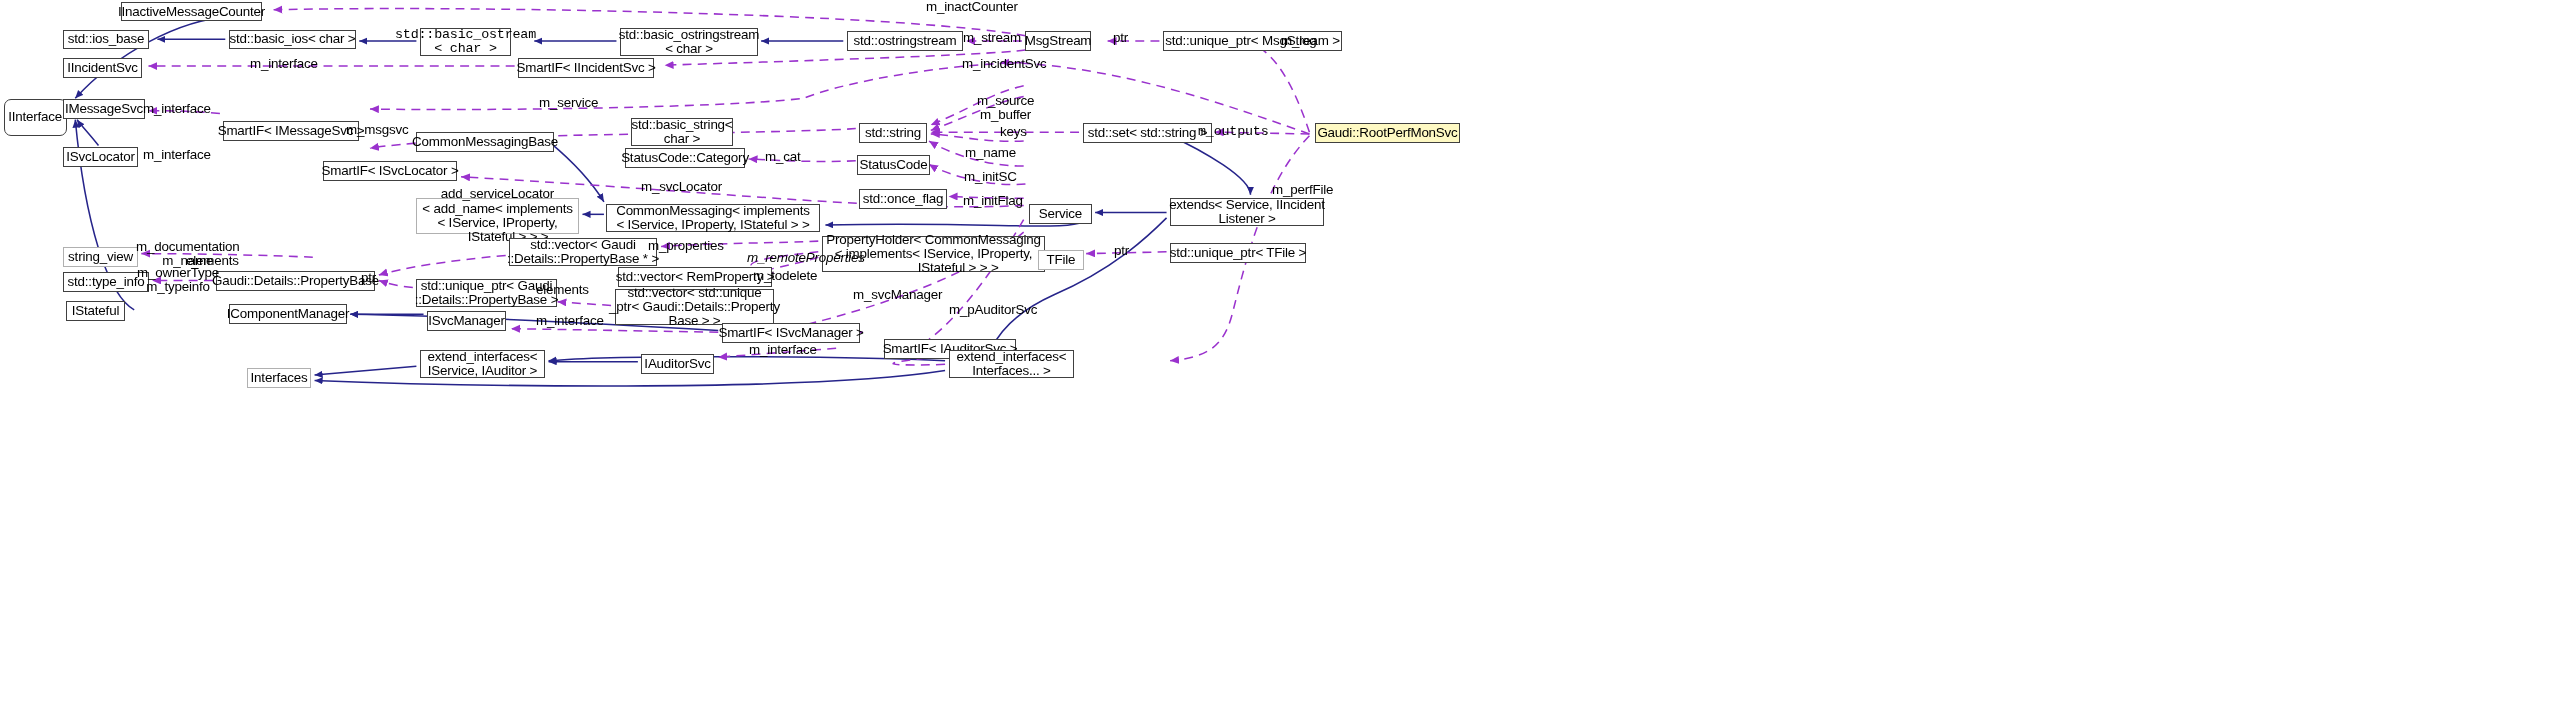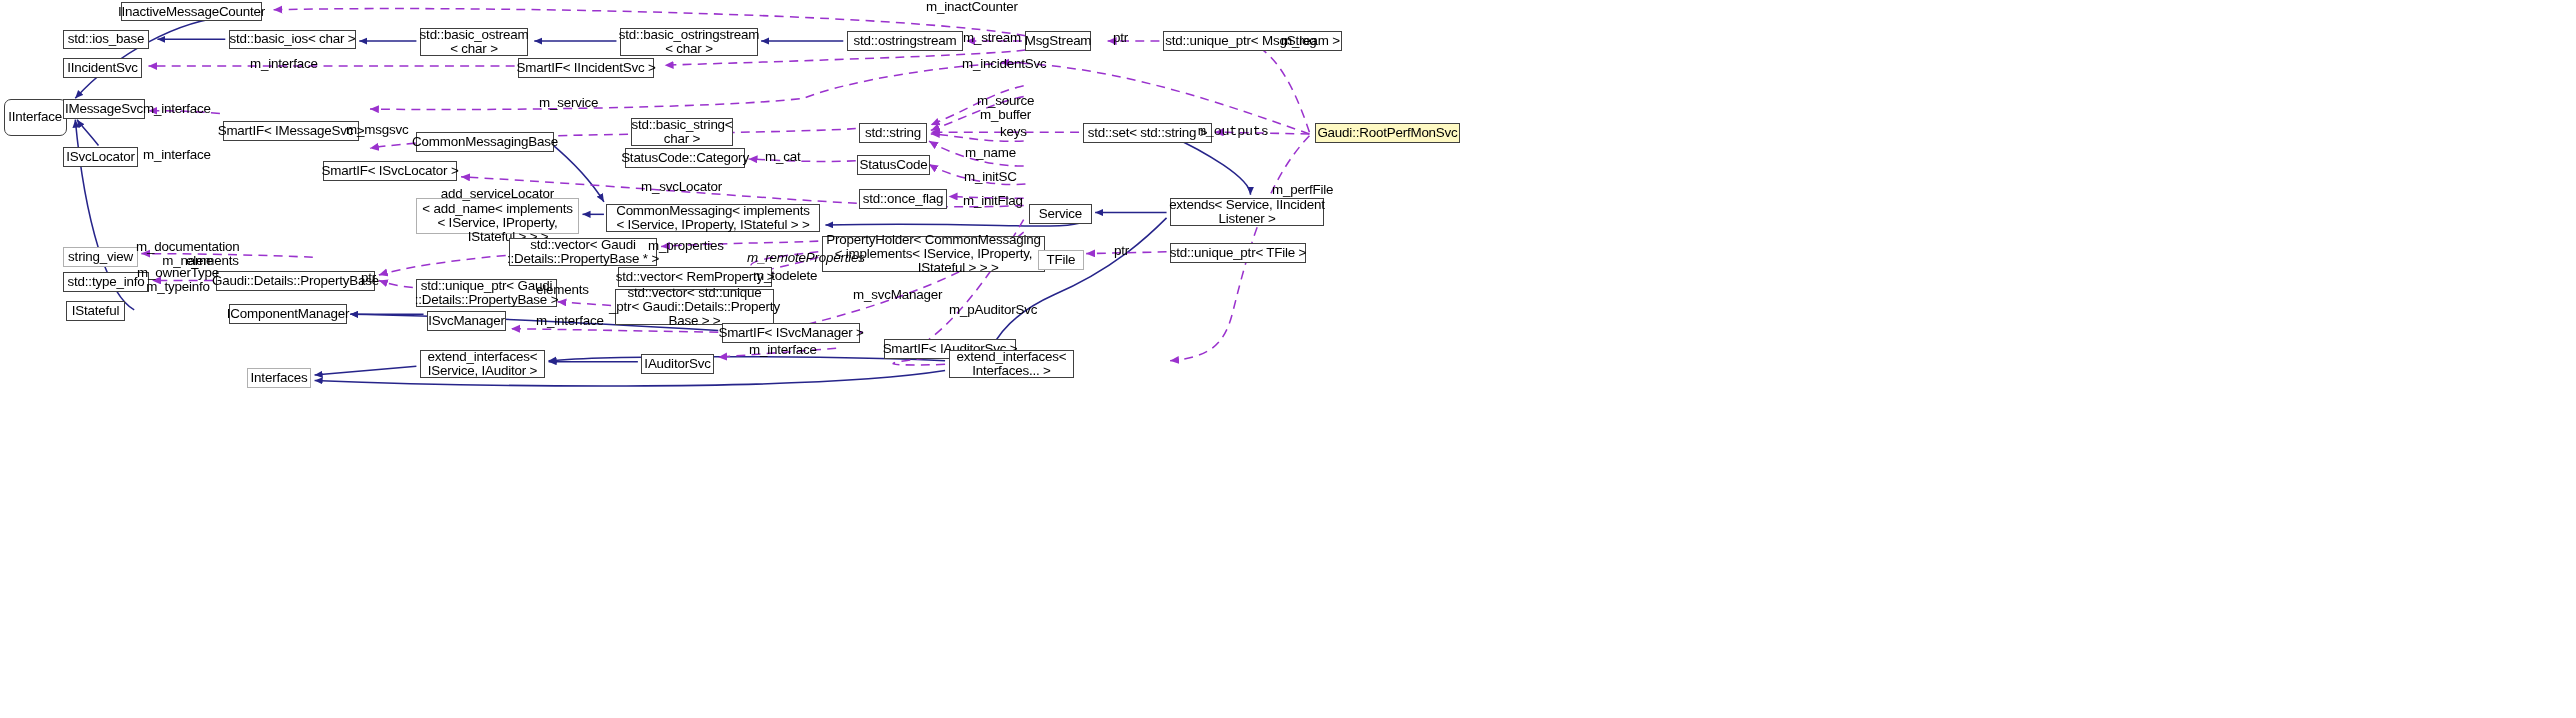--- a/index.html
+++ b/index.html
@@ -132,21 +132,21 @@
       <path d="M804,372 L572,368"></path>
       <path d="M936,390 L804,400"></path>
       <path d="M1146,246 C1120,290 1080,350 1040,380 C1010,398 1000,400 1094,398"></path>
     </g>
   </svg>
 
   <div id="nodes-layer">
       <div class="node" style="left: 121px; top: 1.8px; width: 141px; height: 19.7px;">IInactiveMessageCounter</div>
       <div class="node" style="left: 63px; top: 29.5px; width: 86px; height: 19.7px;">std::ios_base</div>
       <div class="node" style="left: 229px; top: 29.5px; width: 127px; height: 19.7px;">std::basic_ios&lt; char &gt;</div>
-      <div class="node" style="left: 420px; top: 28px; width: 108px; height: 28px;">std::basic_ostream
+      <div class="node" style="left: 420px; top: 28px; width: 91px; height: 28px; font-family: Liberation Mono, monospace;">std::basic_ostream
 &lt; char &gt;</div>
       <div class="node" style="left: 620px; top: 28px; width: 138px; height: 28px;">std::basic_ostringstream
 &lt; char &gt;</div>
       <div class="node" style="left: 847px; top: 31px; width: 116px; height: 19.7px;">std::ostringstream</div>
       <div class="node" style="left: 1025px; top: 31px; width: 66px; height: 19.7px;">MsgStream</div>
       <div class="node" style="left: 1163px; top: 31px; width: 179px; height: 19.7px;">std::unique_ptr&lt; MsgStream &gt;</div>
       <div class="node" style="left: 63px; top: 58px; width: 79px; height: 19.7px;">IIncidentSvc</div>
       <div class="node" style="left: 518px; top: 58px; width: 136px; height: 19.7px;">SmartIF&lt; IIncidentSvc &gt;</div>
       <div class="node" style="left: 3.6px; top: 99px; width: 63px; height: 37px; border-radius: 7px;">IInterface</div>
       <div class="node" style="left: 63px; top: 99px; width: 82px; height: 19.7px;">IMessageSvc</div>

